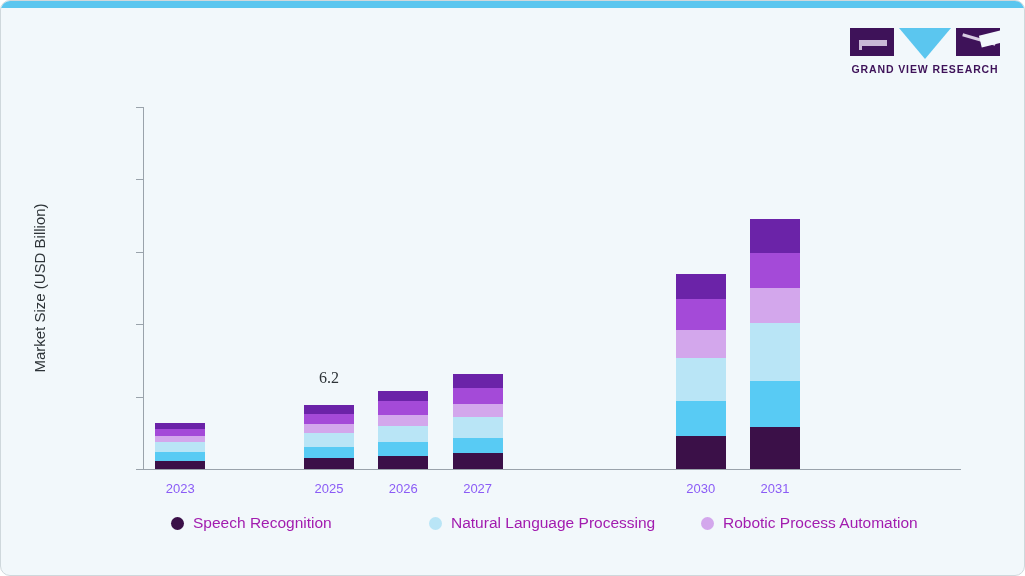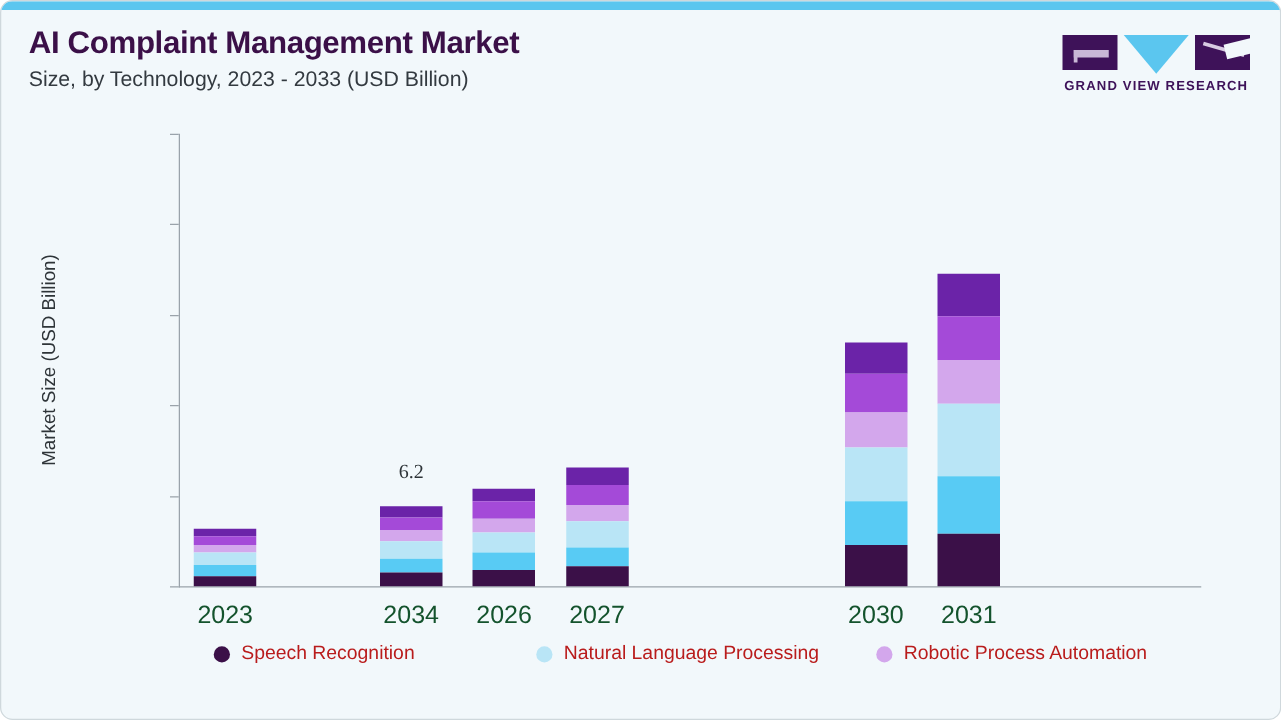--- a/index.html
+++ b/index.html
@@ -79,47 +79,43 @@
   .bar-group { position: absolute; bottom: 0; }
   .bar-stack { position: absolute; bottom: 0; left: 0; width: 100%; }
   .seg { width: 100%; }
   .bar-label {
     position: absolute; left: 50%; transform: translateX(-50%);
     font-size: 16px; color: #2e3438; white-space: nowrap;
   }
   .xtick-label {
     position: absolute; top: 374px; left: 50%;
     transform: translateX(-50%);
-    font-size: 20px; color: #14532d; white-space: nowrap;
+    font-size: 13px; color: #8b5cf6; white-space: nowrap;
   }
   
   #legend {
     position: absolute; left: 170px; top: 509px;
     width: 700px;
     display: grid;
     grid-template-columns: 258px 272px auto;
     grid-auto-rows: 26px;
     grid-auto-flow: column;
     align-items: center;
   }
   .legend-item { display: flex; align-items: center; }
   .legend-dot { width: 13px; height: 13px; border-radius: 50%; margin-right: 9px; flex: none; }
-  .legend-text { font-size: 15.5px; color: #b91c1c; white-space: nowrap; }
+  .legend-text { font-size: 15.5px; color: #a21caf; white-space: nowrap; }
 </style>
 </head>
 <body>
 
 <div id="card">
 
   <div id="topbar"></div>
 
-  <div id="header">
-    <div id="title">AI Complaint Management Market</div>
-    <div id="subtitle">Size, by Technology, 2023 - 2033 (USD Billion)</div>
-  </div>
 
   <div id="logo">
     <div id="logo-marks">
       <div class="logo-box">
         <div class="gcut"></div>
           <div class="gcut2"></div>
       </div>
       <div id="logo-tri"></div>
       <div class="logo-box">
         <div class="rcut"></div>
@@ -157,21 +153,21 @@
         <div class="bar-group" style="left: 160.909px; width: 50px; height: 362px;">
           <div class="bar-stack">
             <div class="seg" style="height: 8.44667px; background: rgb(107, 35, 168);"></div>
             <div class="seg" style="height: 10.86px; background: rgb(164, 74, 216);"></div>
             <div class="seg" style="height: 8.44667px; background: rgb(211, 167, 236);"></div>
             <div class="seg" style="height: 14.48px; background: rgb(185, 229, 246);"></div>
             <div class="seg" style="height: 10.86px; background: rgb(88, 203, 244);"></div>
             <div class="seg" style="height: 10.86px; background: rgb(59, 16, 72);"></div>
           </div>
           <div class="bar-label" style="bottom: 81.8133px; font-family: Liberation Serif, serif;">6.2</div>
-          <div class="xtick-label">2034</div>
+          <div class="xtick-label">2025</div>
         </div>
         <div class="bar-group" style="left: 235.273px; width: 50px; height: 362px;">
           <div class="bar-stack">
             <div class="seg" style="height: 10.86px; background: rgb(107, 35, 168);"></div>
             <div class="seg" style="height: 13.2733px; background: rgb(164, 74, 216);"></div>
             <div class="seg" style="height: 10.86px; background: rgb(211, 167, 236);"></div>
             <div class="seg" style="height: 16.8933px; background: rgb(185, 229, 246);"></div>
             <div class="seg" style="height: 13.2733px; background: rgb(88, 203, 244);"></div>
             <div class="seg" style="height: 13.2733px; background: rgb(59, 16, 72);"></div>
           </div>

